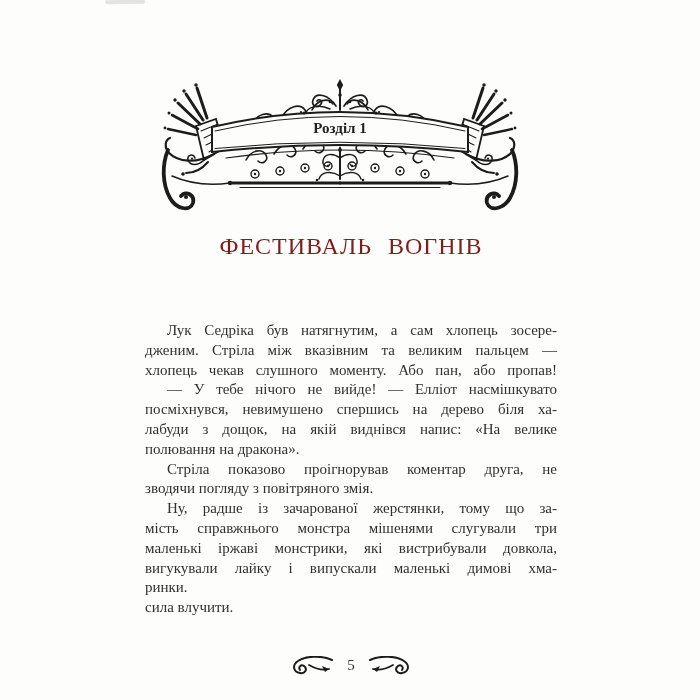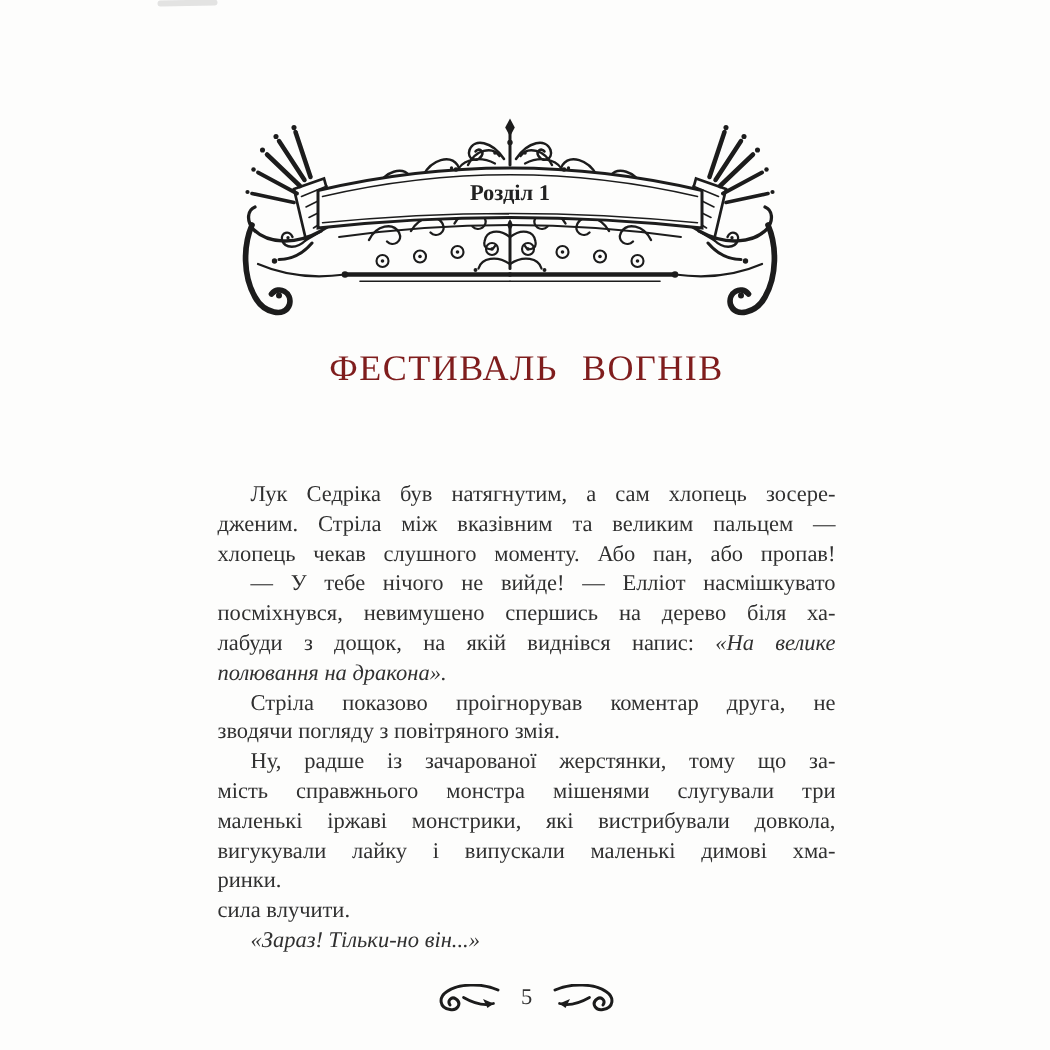--- a/index.html
+++ b/index.html
@@ -21,21 +21,21 @@
   .bodytext{
     position:absolute;left:145px;top:305px;width:412px;
     font-size:15px;line-height:19.8px;color:#303030;margin-top:16px;
   }
   .line{
     text-align:justify;text-align-last:justify;text-justify:inter-word;
     height:19.8px;
   }
   .line.last{text-align-last:left;}
   .line.indent{text-indent:22px;}
-  .italic{font-style:italic;}
+  .italic{}
   .footer{
     position:absolute;left:145px;top:652px;width:412px;height:28px;
     display:flex;align-items:center;justify-content:center;gap:12px;
   }
   .pagenum{font-size:15px;color:#333;transform:translateY(-1px);}
   svg{display:block;}
 </style>
 </head>
 <body>
 
@@ -140,21 +140,20 @@
     <div class="line last">зводячи погляду з повітряного змія.</div>
 
     <div class="line indent">Ну, радше із зачарованої жерстянки, тому що за-</div>
     <div class="line">мість справжнього монстра мішенями слугували три</div>
     <div class="line">маленькі іржаві монстрики, які вистрибували довкола,</div>
     <div class="line">вигукували лайку і випускали маленькі димові хма-</div>
     <div class="line last">ринки.</div>
 
     <div class="line last">сила влучити.</div>
 
-    <div class="line last indent italic">«Зараз! Тільки-но він...»</div>
   </div>
 
   <div class="footer">
     <svg width="46" height="20" viewBox="0 0 46 20" fill="none" stroke="#1c1c1c" stroke-linecap="round">
       <g id="fl">
         <path d="M 43 4 C 32 -1 16 0 9 5 C 3 9 4 16 11 17 C 16 18 19 13 15 10 C 12 8 9 11 11 14" stroke-width="2"></path>
         <path d="M 20 9 C 27 13 33 15 40 13" stroke-width="1.8"></path>
         <path d="M 40 13 L 33 10 L 36 16 Z" fill="#1c1c1c" stroke="none"></path>
       </g>
     </svg>

